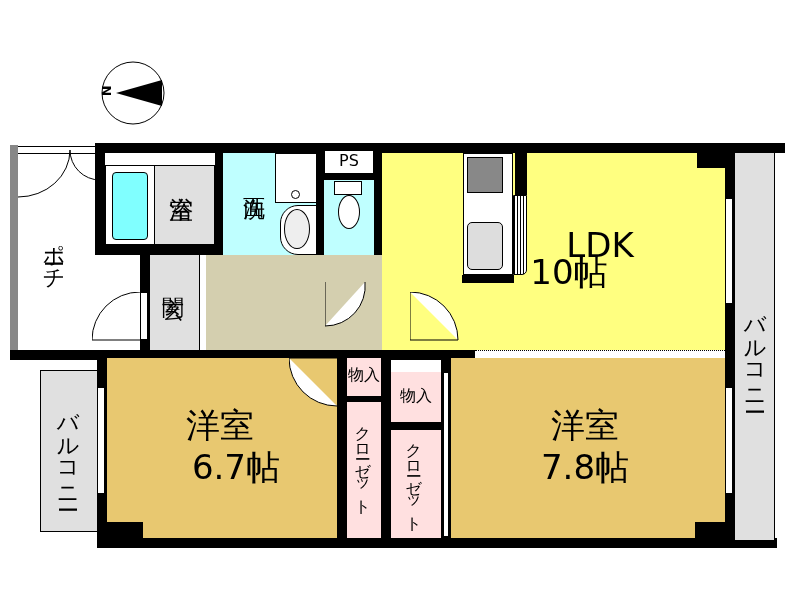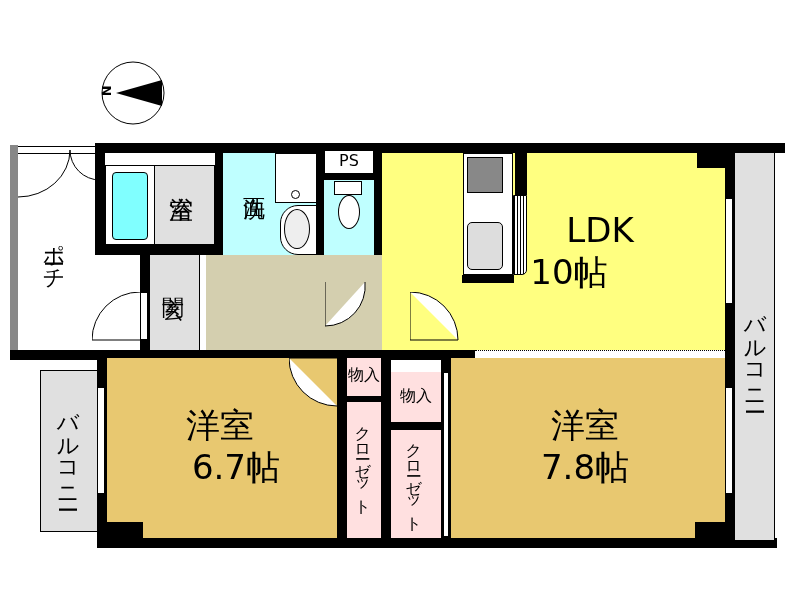--- a/index.html
+++ b/index.html
@@ -80,21 +80,21 @@
 <div class="abs wall" style="left:402px;top:284px;width:8px;height:70px;"></div>
 
 <div class="abs" style="left:382px;top:153px;width:343px;height:197px;background:#FFFF80;"></div>
 <div class="abs wall" style="left:697px;top:153px;width:30px;height:15px;"></div>
 <div class="abs" style="left:463px;top:153px;width:50px;height:122px;background:#fff;border:1px solid #000;"></div>
 <div class="abs" style="left:467px;top:157px;width:36px;height:36px;background:#888;border:1px solid #000;"></div>
 <div class="abs" style="left:467px;top:222px;width:36px;height:48px;background:#ddd;border:1px solid #000;border-radius:5px;"></div>
 <div class="abs" style="left:513px;top:195px;width:14px;height:80px;background:#fff;border:1px solid #000;border-radius:0 0 5px 0;background-image:repeating-linear-gradient(90deg,#000 0 1px,#fff 1px 3px);"></div>
 <div class="abs wall" style="left:515px;top:153px;width:12px;height:42px;"></div>
 <div class="abs wall" style="left:462px;top:275px;width:52px;height:8px;"></div>
-<div class="lbl room-name" style="left:545px;top:213px;width:110px;">LDK</div>
+<div class="lbl room-name" style="left:545px;top:228px;width:110px;">LDK</div>
 <div class="lbl room-name" style="left:514px;top:255px;width:110px;">10帖</div>
 <svg class="abs" style="left:410px;top:292px;" width="50" height="50">
   <path d="M0,0 A48,48 0 0 1 48,48" fill="#fff" stroke="#000"></path>
   <line x1="0" y1="48" x2="48" y2="48" stroke="#000"></line>
   <line x1="0" y1="0" x2="0" y2="48" stroke="#000"></line>
 </svg>
 <div class="abs wall" style="left:725px;top:153px;width:10px;height:392px;"></div>
 <div class="abs win" style="left:725px;top:198px;width:8px;height:106px;"></div>
 
 <div class="abs wall" style="left:10px;top:350px;width:725px;height:10px;"></div>

